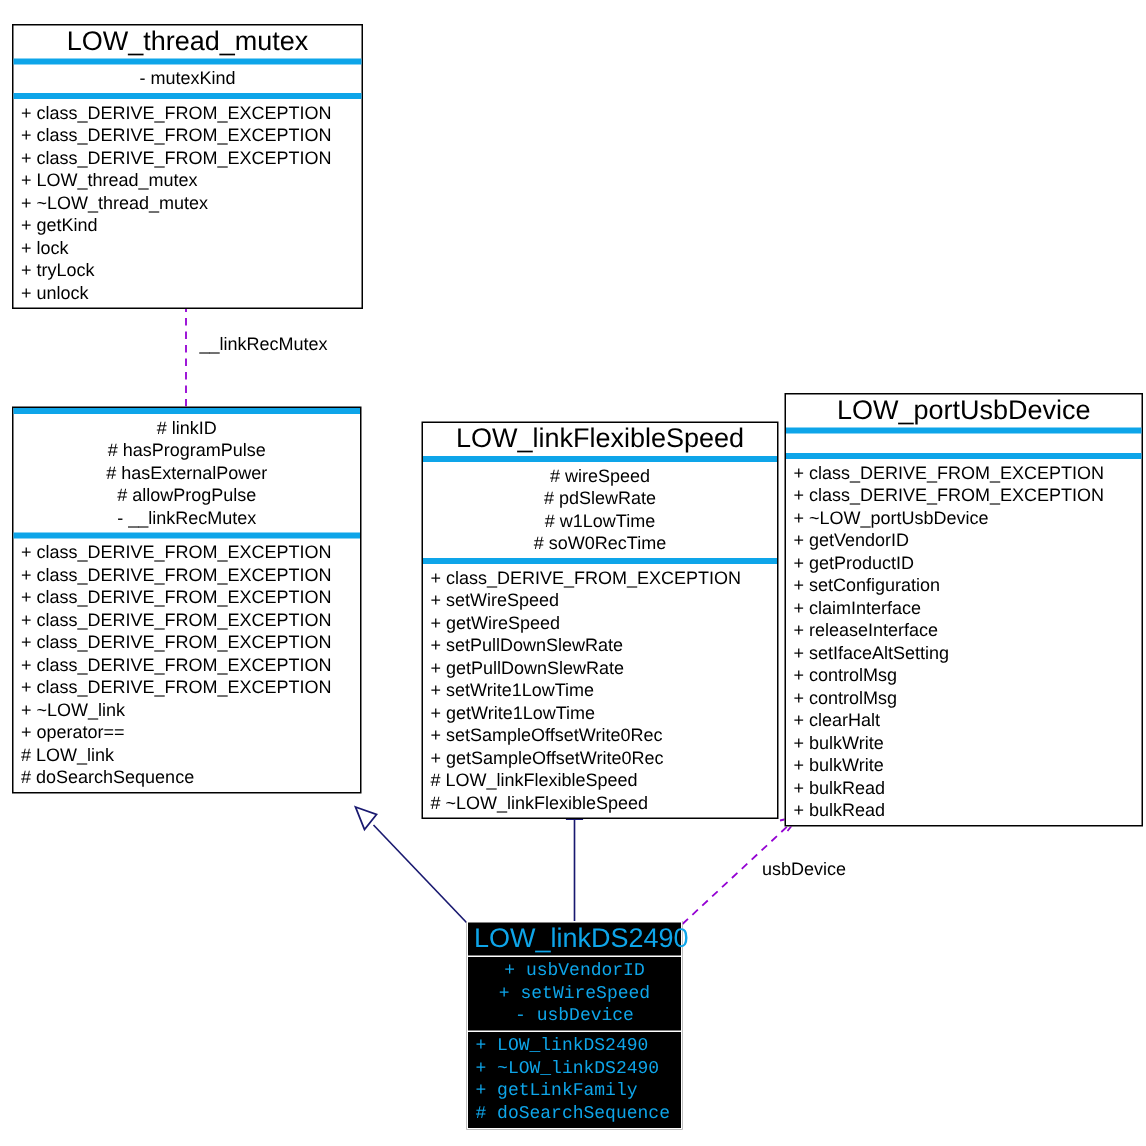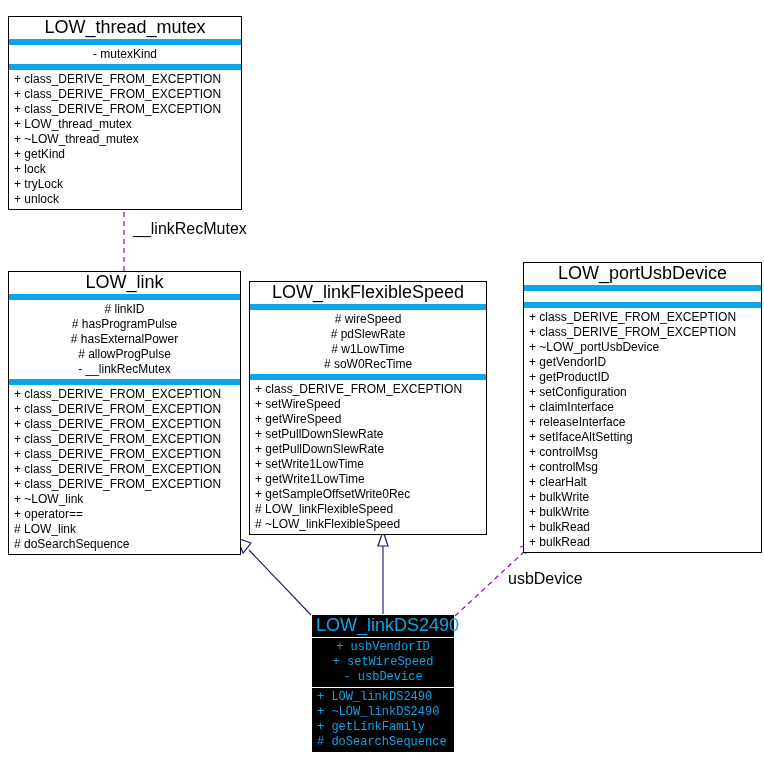--- a/index.html
+++ b/index.html
@@ -32,21 +32,21 @@
   }
   .uml-box.inverted {
     border: 1px solid #ffffff;
     background: #000000;
     color: #0ea5e9;
   }
   .compartment {
     box-sizing: border-box;
   }
   .compartment.sep {
-    border-top: 6px solid #0ea5e9;
+    border-top: 4px solid #0ea5e9;
   }
   .uml-box.inverted .compartment.sep {
     border-top: 1px solid #ffffff;
     font-family: Liberation Mono, monospace;
   }
   .cls-title {
     text-align: center;
     font-size: 18px;
     line-height: 19px;
     padding: 1px 4px 2px 4px;
@@ -75,21 +75,21 @@
     line-height: 15px;
     white-space: nowrap;
     text-align: left;
     padding-left: 5px;
   }
   .empty-compartment {
     height: 17px;
   }
   .edge-label {
     position: absolute;
-    font-size: 16px;
+    font-size: 12px;
     line-height: 14px;
     color: #000000;
     white-space: nowrap;
   }
 </style>
 </head>
 <body>
 
 <div id="canvas">
 
@@ -128,21 +128,20 @@
       <div class="row">+ LOW_thread_mutex</div>
       <div class="row">+ ~LOW_thread_mutex</div>
       <div class="row">+ getKind</div>
       <div class="row">+ lock</div>
       <div class="row">+ tryLock</div>
       <div class="row">+ unlock</div>
     </div>
   </div>
 
   <div class="uml-box" style="left:8px; top:271px; width:233px;">
-    <div class="compartment cls-title">LOW_link</div>
     <div class="compartment sep attr-list">
       <div class="row"># linkID</div>
       <div class="row"># hasProgramPulse</div>
       <div class="row"># hasExternalPower</div>
       <div class="row"># allowProgPulse</div>
       <div class="row">- __linkRecMutex</div>
     </div>
     <div class="compartment sep meth-list">
       <div class="row">+ class_DERIVE_FROM_EXCEPTION</div>
       <div class="row">+ class_DERIVE_FROM_EXCEPTION</div>
@@ -151,36 +150,37 @@
       <div class="row">+ class_DERIVE_FROM_EXCEPTION</div>
       <div class="row">+ class_DERIVE_FROM_EXCEPTION</div>
       <div class="row">+ class_DERIVE_FROM_EXCEPTION</div>
       <div class="row">+ ~LOW_link</div>
       <div class="row">+ operator==</div>
       <div class="row"># LOW_link</div>
       <div class="row"># doSearchSequence</div>
     </div>
   </div>
 
-  <div class="uml-box" style="left:249px; top:281px; width:238px;">
+  <div class="uml-box" style="left:281px; top:281px; width:238px;">
     <div class="compartment cls-title">LOW_linkFlexibleSpeed</div>
     <div class="compartment sep attr-list">
       <div class="row"># wireSpeed</div>
       <div class="row"># pdSlewRate</div>
       <div class="row"># w1LowTime</div>
       <div class="row"># soW0RecTime</div>
     </div>
     <div class="compartment sep meth-list">
       <div class="row">+ class_DERIVE_FROM_EXCEPTION</div>
       <div class="row">+ setWireSpeed</div>
       <div class="row">+ getWireSpeed</div>
       <div class="row">+ setPullDownSlewRate</div>
       <div class="row">+ getPullDownSlewRate</div>
       <div class="row">+ setWrite1LowTime</div>
       <div class="row">+ getWrite1LowTime</div>
+      <div class="row">+ setSampleOffsetWrite0Rec</div>
       <div class="row">+ getSampleOffsetWrite0Rec</div>
       <div class="row"># LOW_linkFlexibleSpeed</div>
       <div class="row"># ~LOW_linkFlexibleSpeed</div>
     </div>
   </div>
 
   <div class="uml-box" style="left:523px; top:262px; width:239px;">
     <div class="compartment cls-title">LOW_portUsbDevice</div>
     <div class="compartment sep attr-list empty-compartment"></div>
     <div class="compartment sep meth-list">

